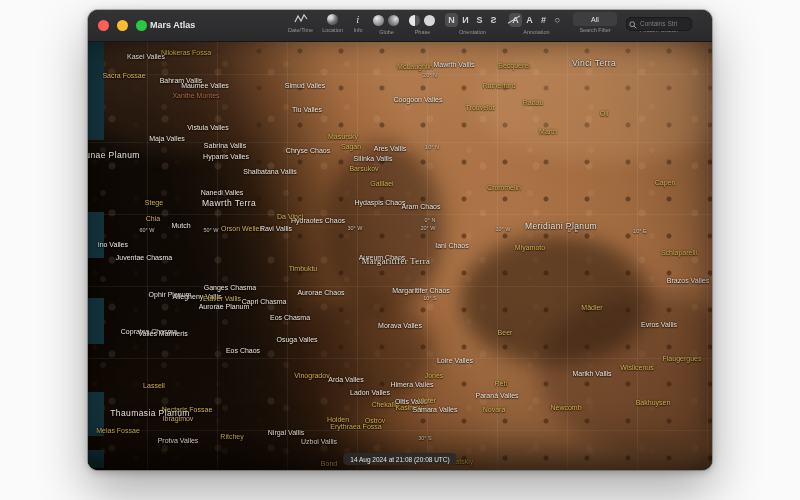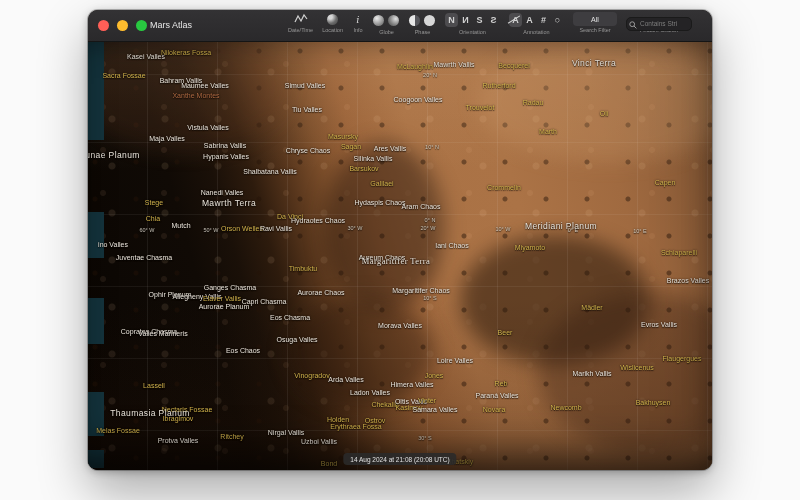--- a/index.html
+++ b/index.html
@@ -13,21 +13,21 @@
     font-family:"Liberation Sans",sans-serif;}
   .window{position:absolute;left:88px;top:10px;width:624px;height:460px;
     border-radius:10px;overflow:hidden;background:#0d0704;
     box-shadow:0 22px 50px rgba(0,0,0,.32),0 2px 8px rgba(0,0,0,.25),0 0 0 1px rgba(0,0,0,.25);}
   
   .titlebar{position:relative;height:32px;background:linear-gradient(#333234,#2a292b);
     border-bottom:1px solid #151515;display:flex;align-items:stretch;}
   .traffic{position:absolute;left:10px;top:10px;display:flex;gap:8px;}
   .tl{width:11px;height:11px;border-radius:50%;display:inline-block;cursor:default;}
   .tl.red{background:#ff5f57;}.tl.yellow{background:#febc2e;}.tl.green{background:#28c840;}
-  .win-title{position:absolute;left:62px;top:10px;font-size:9px;font-weight:normal;color:#e6e6e6;text-align:right;}
+  .win-title{position:absolute;left:62px;top:10px;font-size:9px;font-weight:bold;color:#e6e6e6;text-align:right;}
   .tb-groups{position:absolute;left:200px;right:4px;top:2px;bottom:1px;display:flex;
     align-items:flex-start;gap:9px;}
   .tb-item{display:flex;flex-direction:column;align-items:center;gap:1px;cursor:default;}
   .tb-row{display:flex;align-items:center;gap:3px;height:16px;}
   .tb-label{font-size:5.5px;color:#969696;white-space:nowrap;}
   .tb-icon{display:flex;align-items:center;justify-content:center;height:14px;min-width:12px;
     color:#d2d2d2;font-size:9px;}
   .seg{display:flex;align-items:center;gap:1px;height:16px;}
   .seg .opt{min-width:13px;height:14px;display:flex;align-items:center;justify-content:center;
     color:#d2d2d2;font-size:9px;font-weight:bold;border-radius:4px;}

